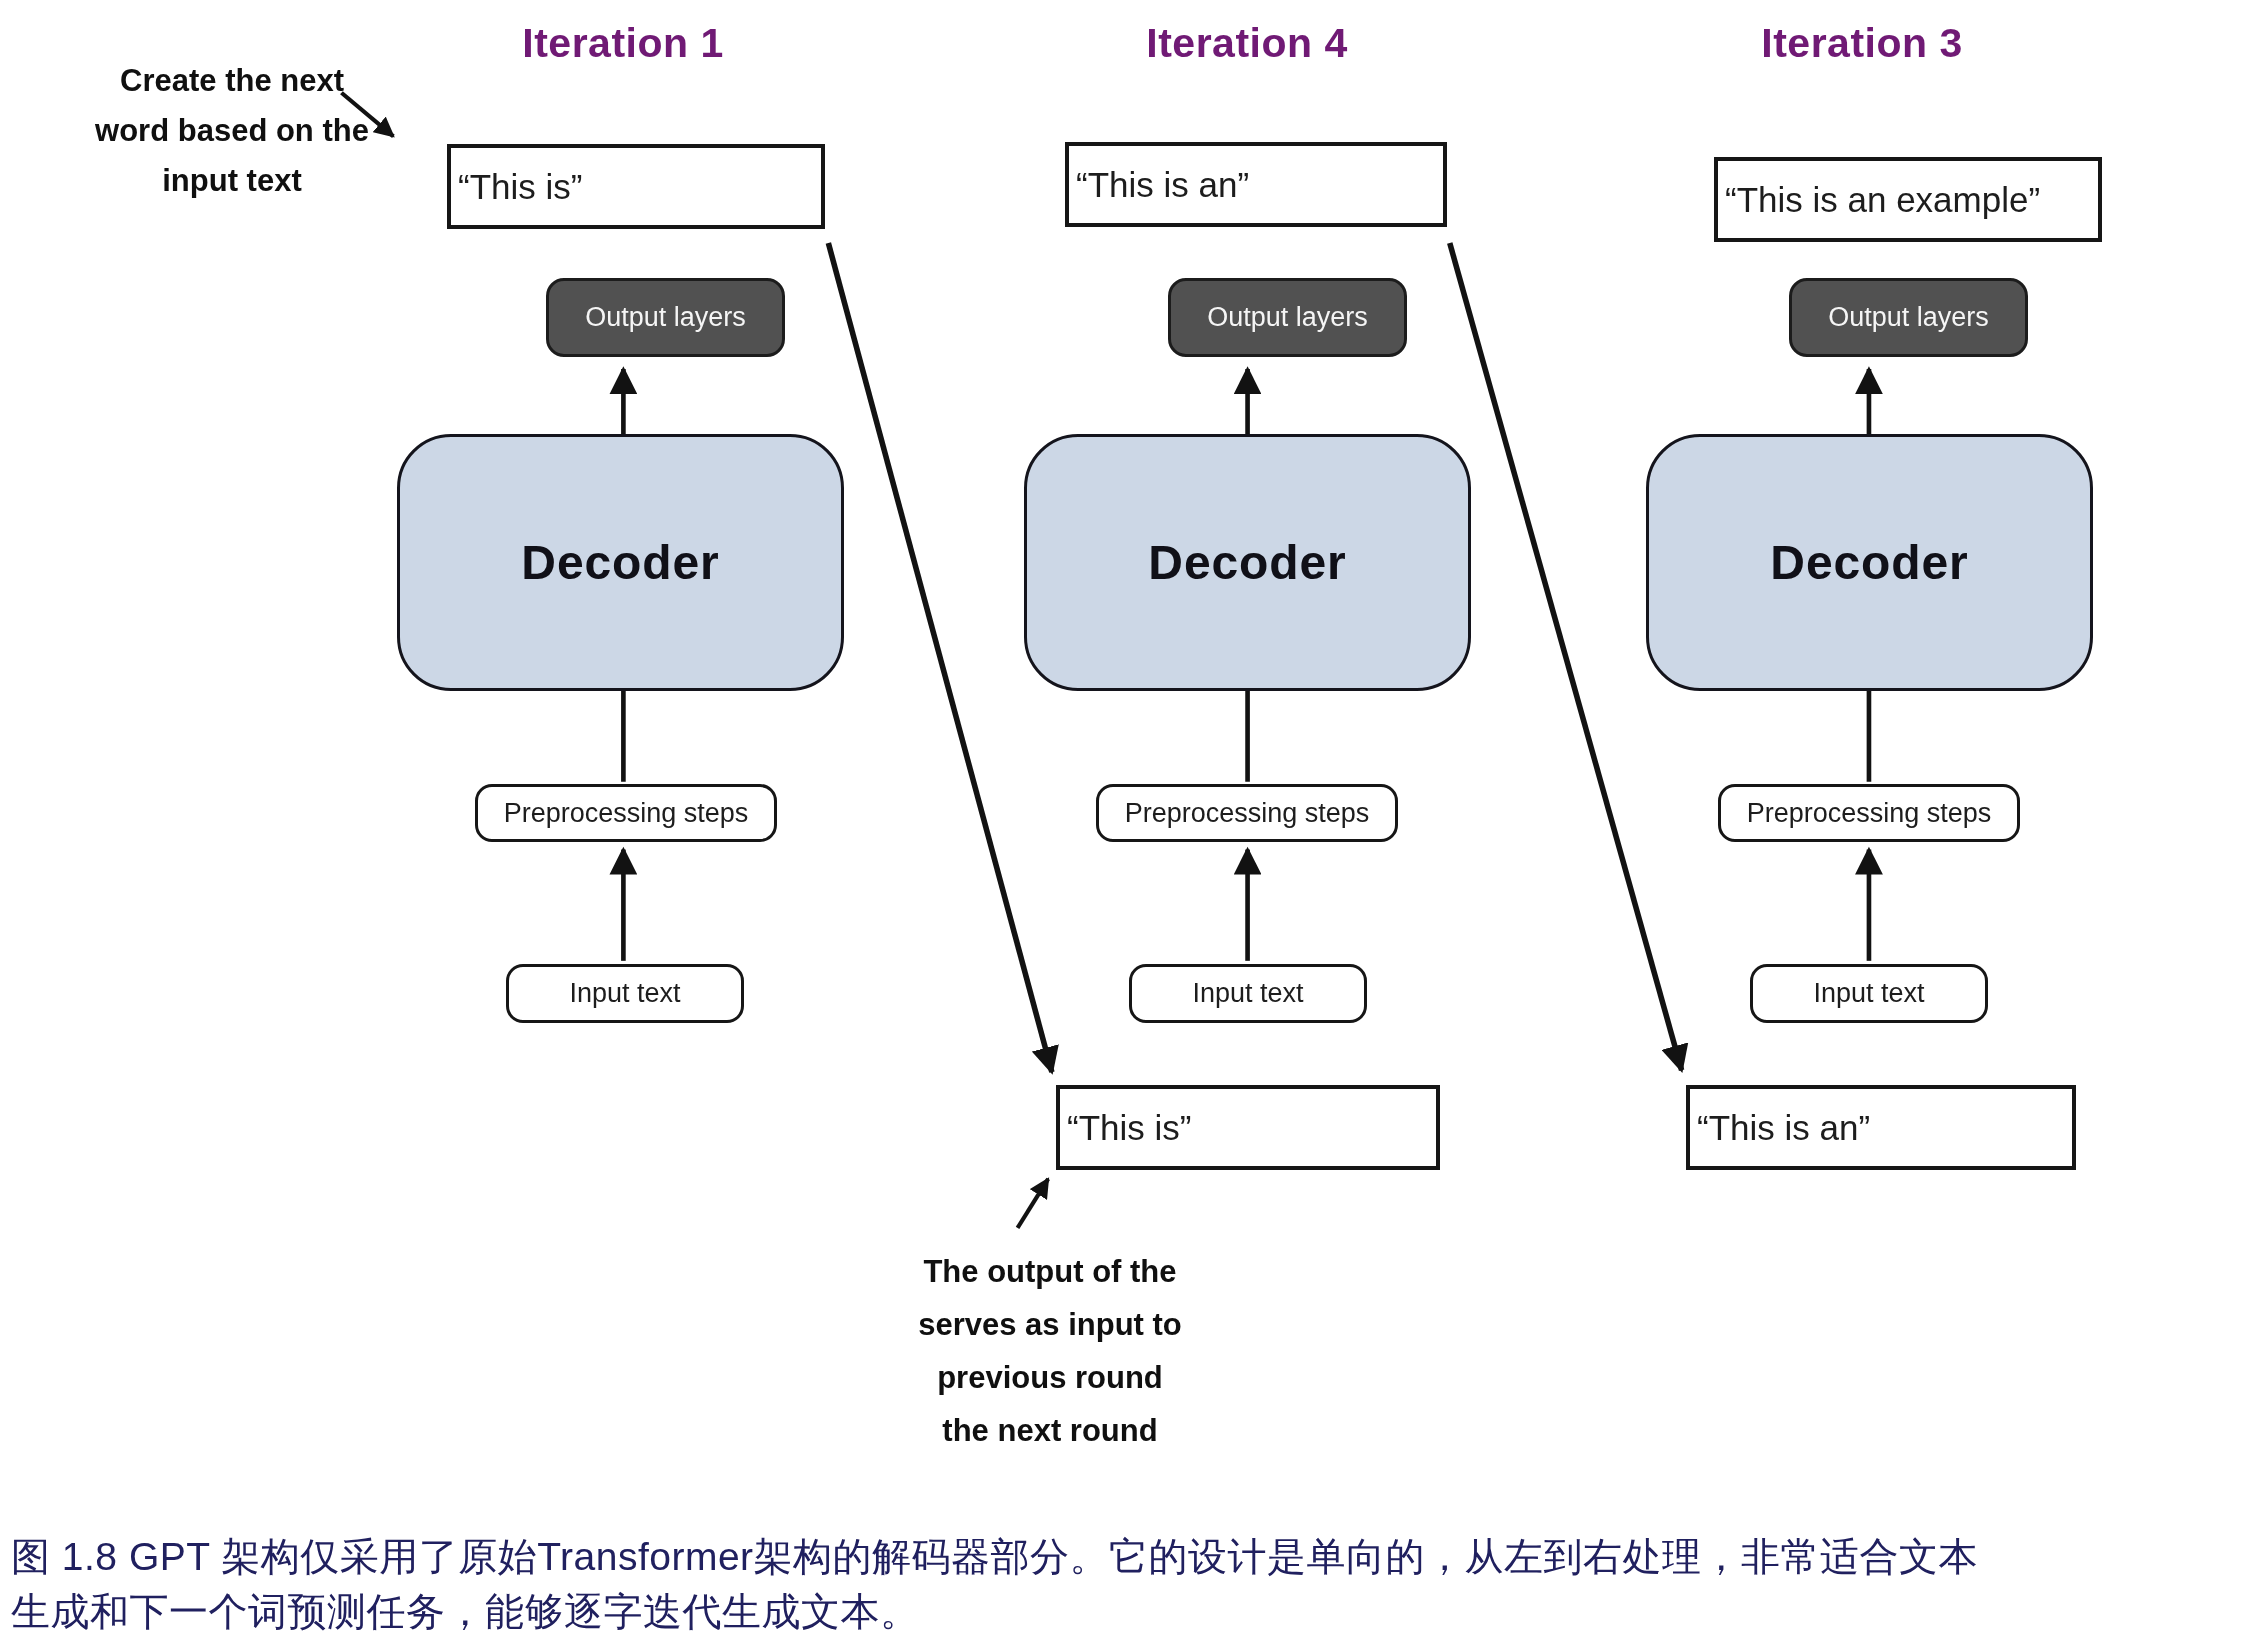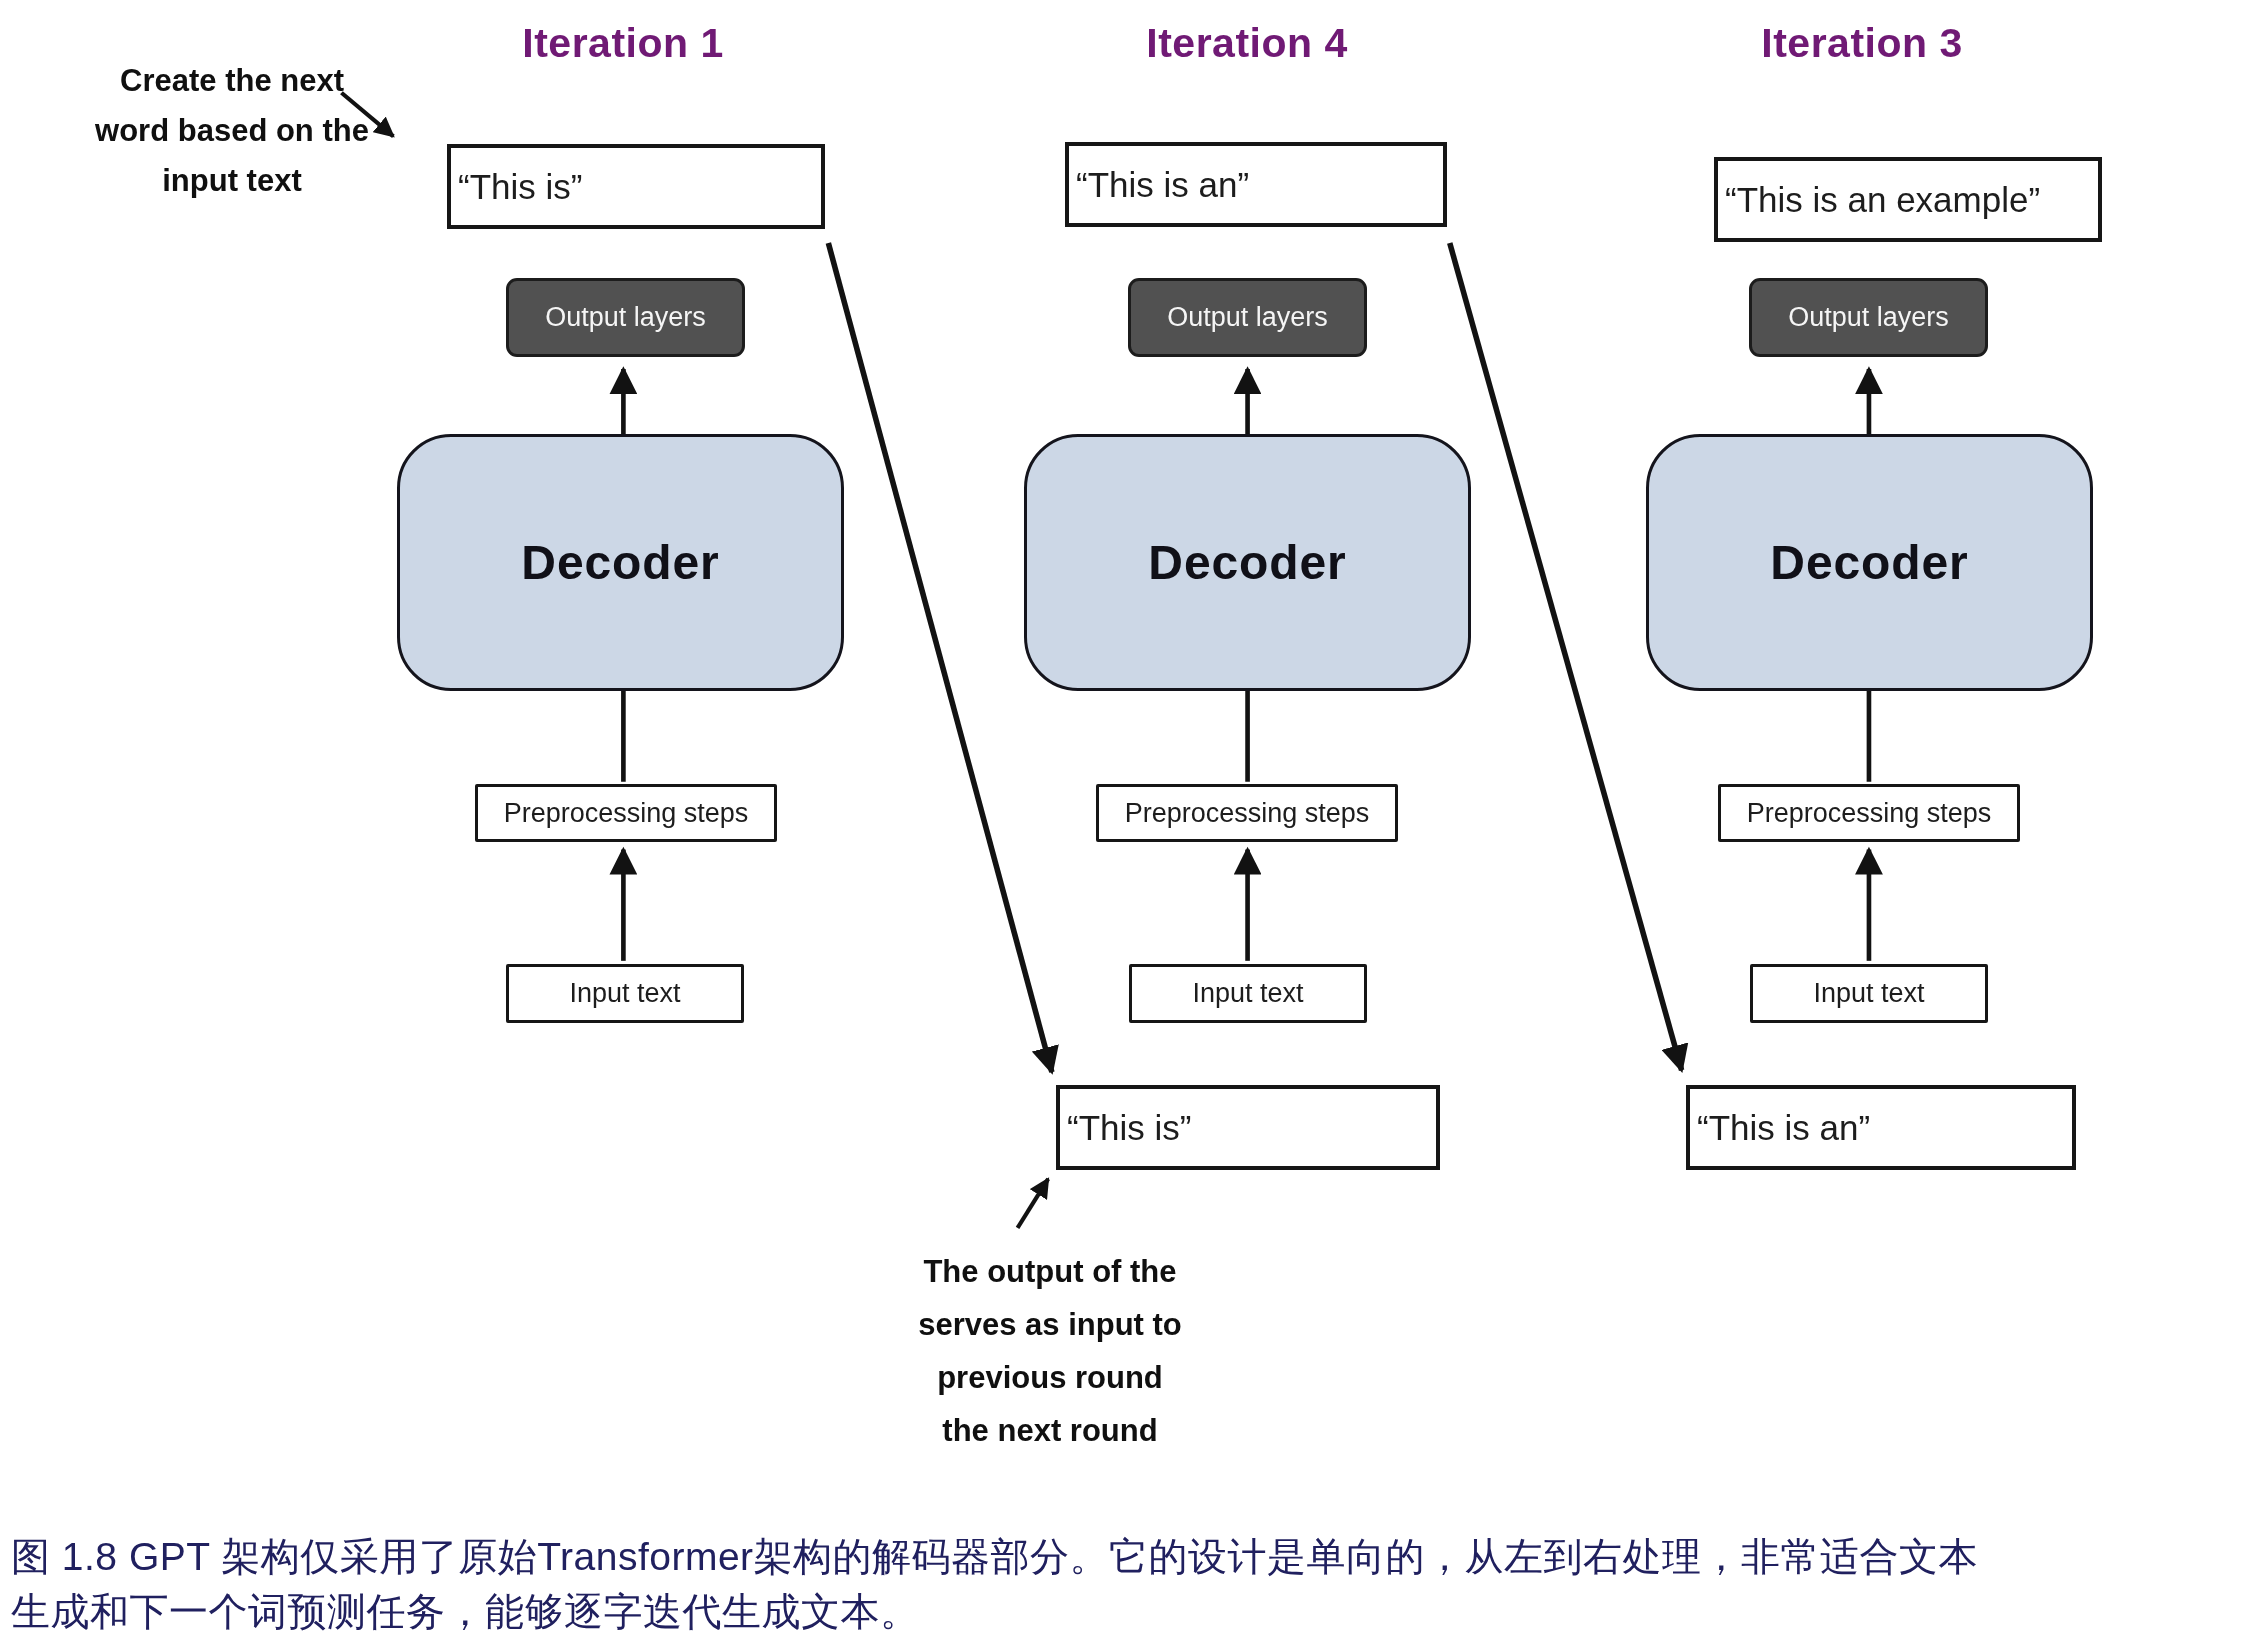--- a/index.html
+++ b/index.html
@@ -15,33 +15,33 @@
     font-weight:bold;font-size:41px;color:#701a75;
     text-align:center;letter-spacing:0.5px;
   }
   .text-box{
     background:#fff;border:4.6px solid #161616;
     font-size:35px;color:#1d1d1d;
     display:flex;align-items:center;
     padding-left:7px;
   }
   .layers-box{
-    background:#515151;border:3.7px solid #1c1c1c;border-radius:11px;
+    background:#515151;border:3.7px solid #1c1c1c;border-radius:18px;
     color:#f5f5f5;font-size:27px;
-    display:flex;align-items:center;justify-content:center;
+    display:flex;align-items:center;justify-content:center;margin-left:40px;
   }
   .decoder-box{
     background:#ccd7e6;border:3.7px solid #14141c;border-radius:54px;
     color:#101018;font-size:48px;font-weight:bold;
     display:flex;align-items:center;justify-content:center;
     letter-spacing:0.9px;
     margin-top:12px;
   }
   .pill-box{
-    background:#fff;border:3.7px solid #161616;border-radius:2px;
+    background:#fff;border:3.7px solid #161616;border-radius:17px;
     color:#1d1d1d;font-size:27px;
     display:flex;align-items:center;justify-content:center;
   }
   .note{
     font-weight:bold;font-size:31px;color:#101010;
     text-align:center;line-height:50px;
   }
   .note-bottom{line-height:53px;}
   .caption{
     color:#20205f;font-size:39px;line-height:55px;

